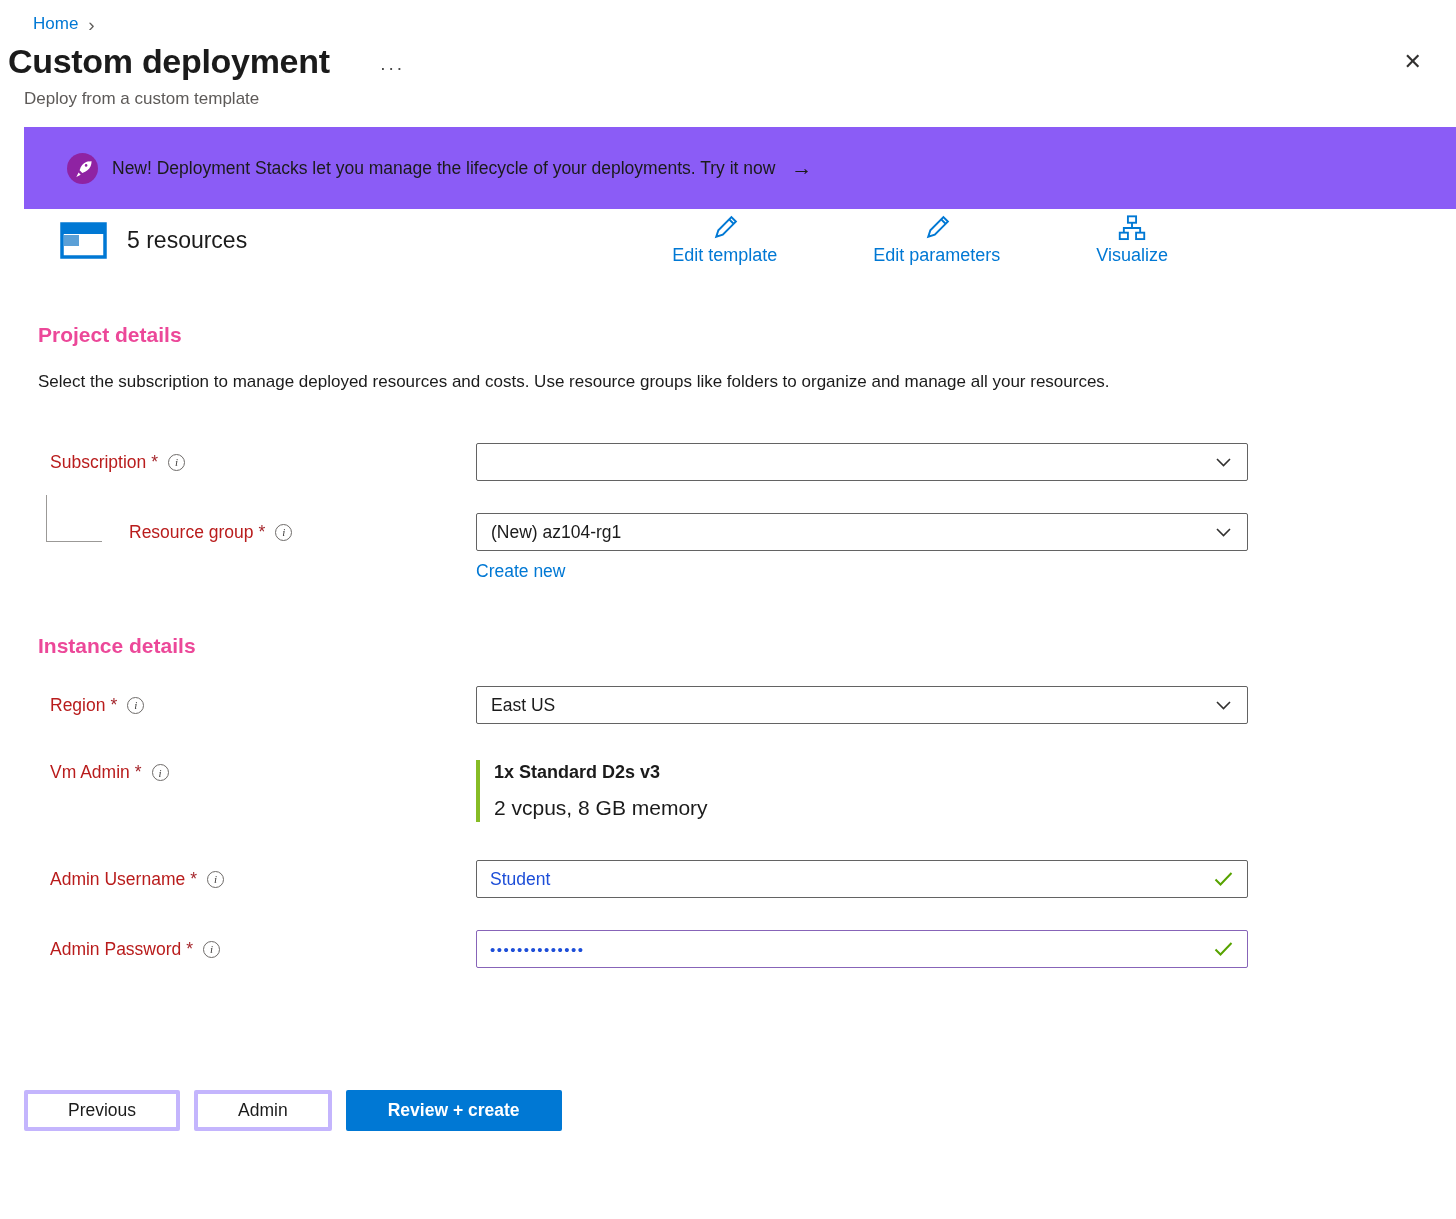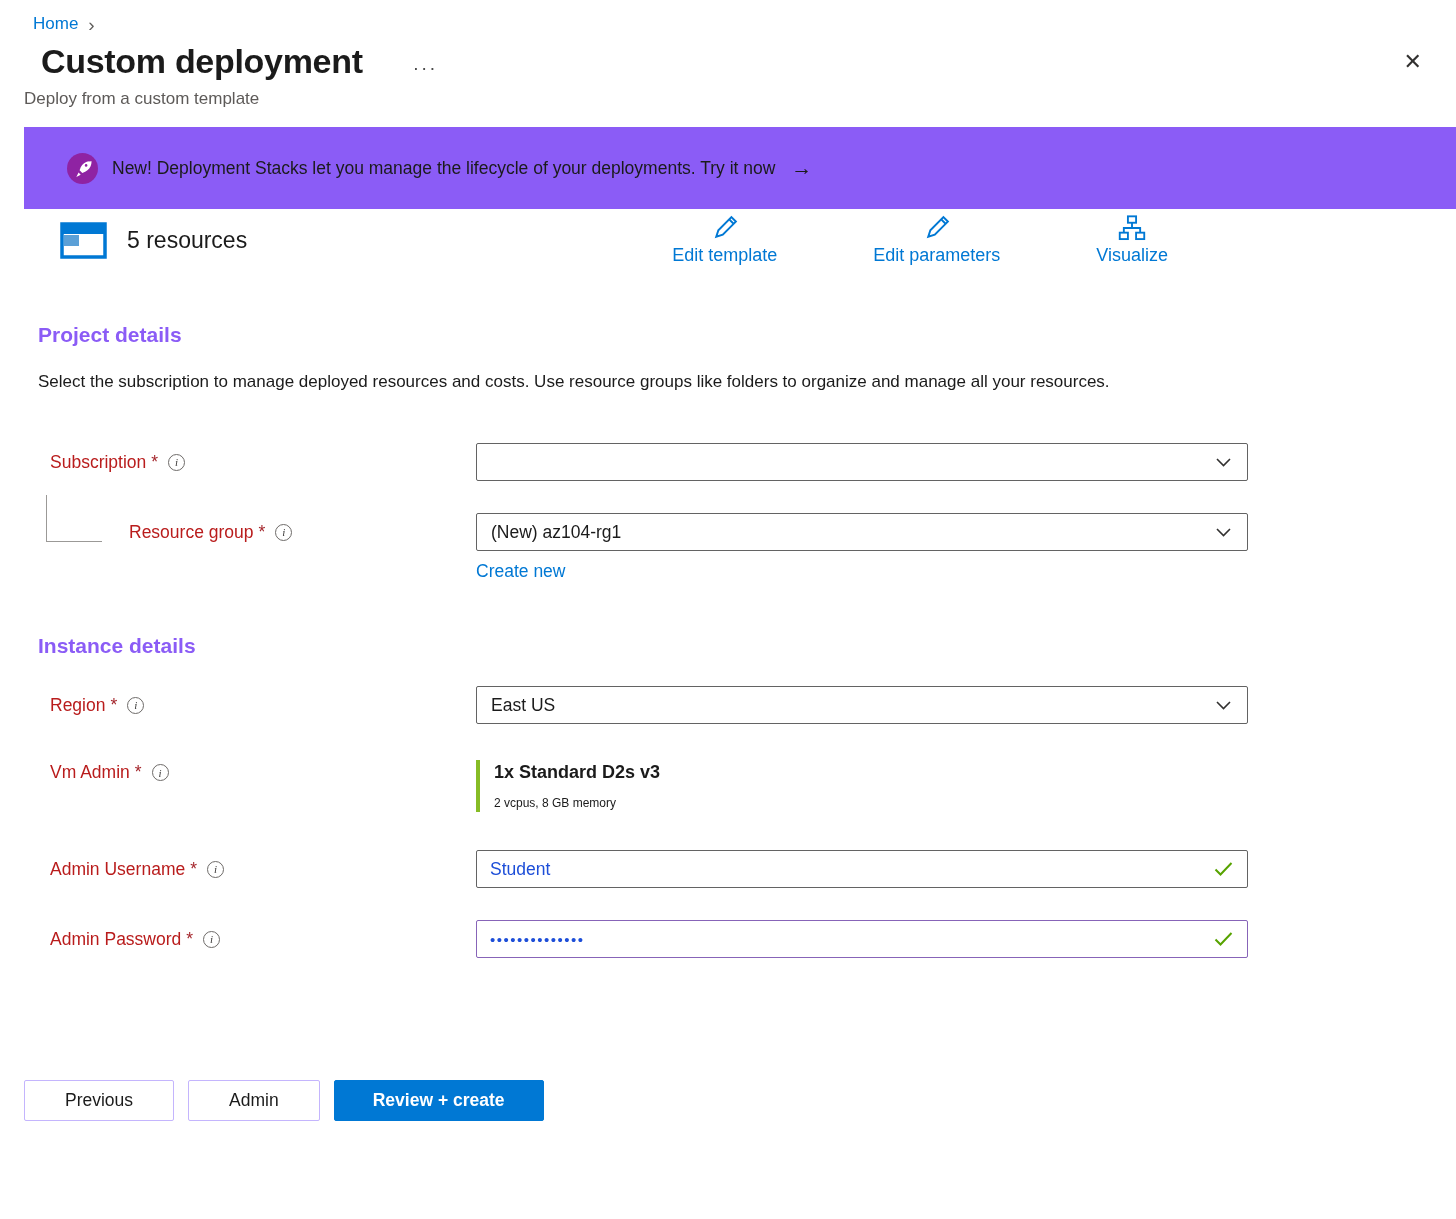--- a/index.html
+++ b/index.html
@@ -14,41 +14,41 @@
     position: relative;
   }
   a { text-decoration: none; }
 
   
   .breadcrumb { padding: 14px 24px 0 33px; display: flex; align-items: center; }
   .breadcrumb-link { color: #0078d4; font-size: 17px; cursor: pointer; }
   .breadcrumb-sep { color: #605e5c; margin-left: 10px; font-size: 19px; line-height: 1; }
 
   
-  .header-row { display: flex; align-items: center; padding: 8px 28px 0 41px; }
+  .header-row { display: flex; align-items: center; padding: 8px 28px 0 8px; }
   .page-title { font-size: 34px; font-weight: 700; color: #1b1b1b; letter-spacing: -0.3px; }
   .more-options { color: #4a4a4a; font-size: 19px; margin-left: 50px; margin-top: 12px; letter-spacing: 2px; cursor: pointer; }
   .close-btn { margin-left: auto; font-size: 22px; color: #323130; cursor: pointer; background: none; border: none; line-height: 1; font-family: inherit; }
   .subtitle { padding: 8px 24px 0 24px; color: #5d5a58; font-size: 17px; }
 
   
   .banner { margin: 18px 0 0 24px; background: #8b5cf6; height: 82px; display: flex; align-items: center; padding: 0 24px 0 43px; }
   .banner-message { margin-left: 14px; font-size: 17.5px; color: #1b1b1b; cursor: pointer; }
   .banner-arrow { margin-left: 16px; font-size: 21px; color: #1b1b1b; cursor: pointer; }
 
   
   .template-bar { display: flex; align-items: center; padding: 4px 24px 0 60px; }
   .template-left { display: flex; align-items: center; gap: 20px; }
   .resources-count { font-size: 23px; color: #1b1b1b; }
   .template-actions { margin-left: auto; margin-right: 258px; display: flex; gap: 84px; }
   .action { display: flex; flex-direction: column; align-items: center; gap: 3px; color: #0078d4; font-size: 18px; cursor: pointer; background: none; border: none; font-family: inherit; }
 
   
   .content { padding: 0 208px 0 38px; }
-  .section-heading { font-size: 21px; font-weight: 700; color: #8b5cf6; }
+  .section-heading { font-size: 21px; font-weight: 700; color: #ec4899; }
   .heading-project { margin-top: 56px; }
   .heading-instance { margin-top: 52px; }
   .description { margin-top: 22px; line-height: 1.55; max-width: 1148px; color: #1b1b1b; }
 
   
   .form-row { display: flex; align-items: center; margin-top: 32px; }
   .form-row.first { margin-top: 48px; }
   .form-row.top-align { align-items: flex-start; }
   .label-cell { width: 438px; display: flex; align-items: center; position: relative; flex-shrink: 0; }
   .label-text { font-size: 17.5px; color: #b91c1c; margin-left: 12px; }
@@ -73,36 +73,36 @@
     position: absolute; left: 8px; top: -27px; width: 56px; height: 47px;
     border-left: 1px solid #9b9997; border-bottom: 1px solid #9b9997;
   }
 
   .create-new-row { margin-top: 10px; margin-left: 438px; }
   .link { color: #0078d4; font-size: 17.5px; cursor: pointer; background: none; border: none; padding: 0; font-family: inherit; }
 
   
   .vm-block { border-left: 4px solid #86bc25; padding: 2px 0 2px 14px; }
   .vm-title { font-weight: 700; font-size: 18px; color: #1b1b1b; }
-  .vm-specs { margin-top: 13px; font-size: 12px; color: #1b1b1b; }
+  .vm-specs { margin-top: 13px; font-size: 21px; color: #1b1b1b; }
   .vm-change { margin-top: 13px; }
 
   
   .text-input {
     width: 100%; height: 38px; border: 1px solid #636363; border-radius: 2px;
     padding: 0 44px 0 13px; font-size: 17.5px; font-family: inherit; color: #1d4ed8;
     outline: none; background: #fff;
   }
   .password-input { border-color: #8764b8; font-size: 15px; letter-spacing: 1.5px; }
   .check-icon { position: absolute; right: 15px; top: 50%; transform: translateY(-50%); line-height: 0; }
 
   
   .footer { margin-top: 122px; padding: 0 24px 14px 24px; display: flex; gap: 14px; }
   .btn {
-    height: 41px; border: 1px solid #c4b5fd; background: #fff; color: #1b1b1b;
+    height: 41px; border: 4px solid #c4b5fd; background: #fff; color: #1b1b1b;
     font-size: 17.5px; border-radius: 2px; cursor: pointer; font-family: inherit;
     padding: 0 40px;
   }
   .btn-primary {
     background: #0078d4; border-color: #0078d4; color: #ffffff; font-weight: 700;
     padding: 0 38px;
   }
   .icon-wrap { line-height: 0; display: inline-flex; }
 </style>
 </head>

